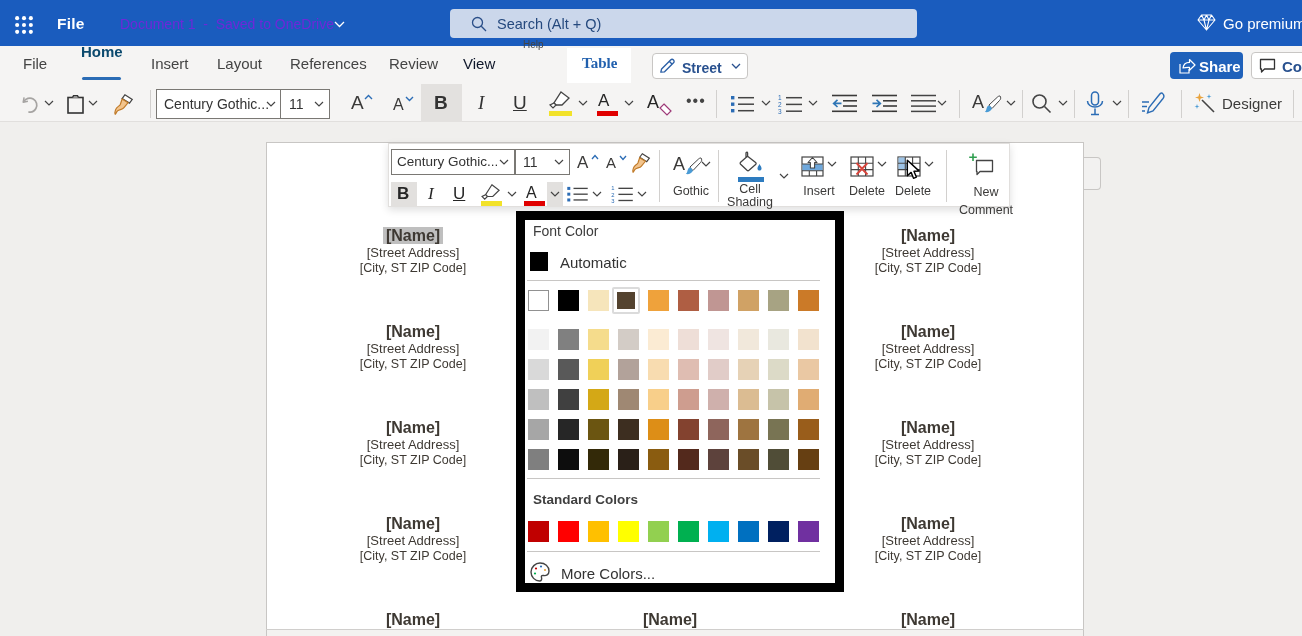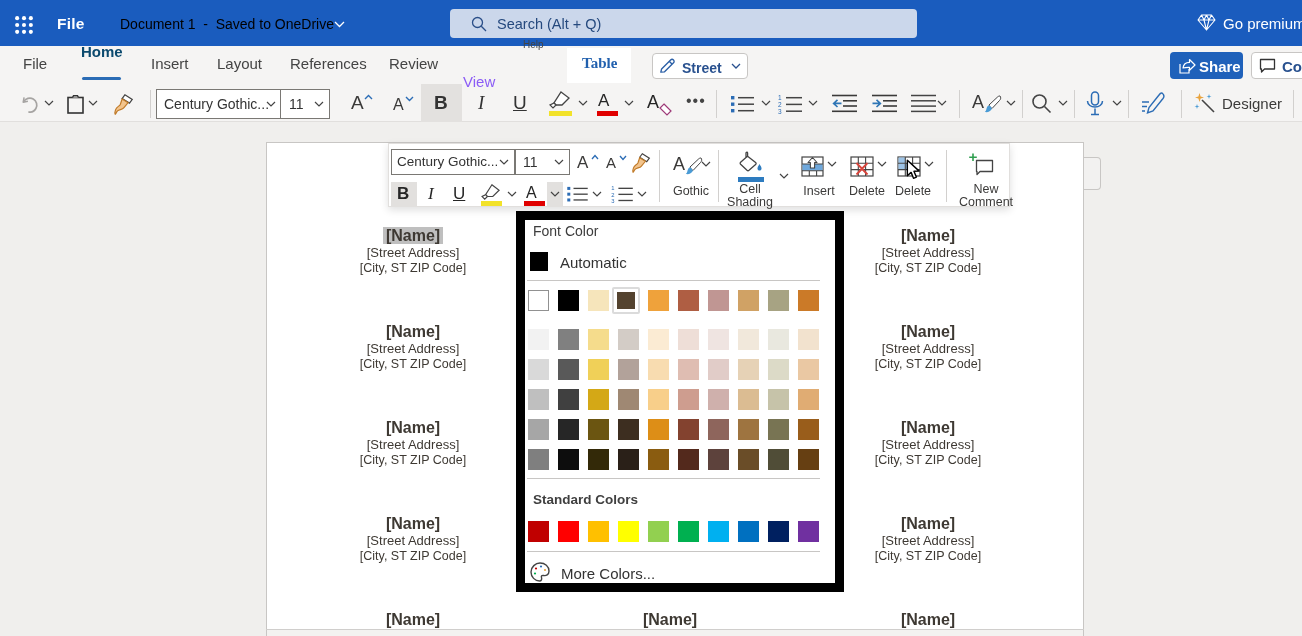--- a/index.html
+++ b/index.html
@@ -21,21 +21,21 @@
         <circle cx="18.5" cy="2.5" r="2.4"></circle>
       <circle cx="2.5" cy="10.5" r="2.4"></circle>
         <circle cx="10.5" cy="10.5" r="2.4"></circle>
         <circle cx="18.5" cy="10.5" r="2.4"></circle>
       <circle cx="2.5" cy="18.5" r="2.4"></circle>
         <circle cx="10.5" cy="18.5" r="2.4"></circle>
         <circle cx="18.5" cy="18.5" r="2.4"></circle>
     </g>
   </svg>
   <div class="abs" style="left:57px;top:15px;color:#fff;font-size:15.5px;font-weight:bold;letter-spacing:0.2px;">File</div>
-  <div class="abs" style="left:120px;top:16px;color:#000000;font-size:14px;">Document 1&nbsp; -&nbsp; Saved to OneDrive</div>
+  <div class="abs" style="left:120px;top:16px;color:#6d28d9;font-size:14px;">Document 1&nbsp; -&nbsp; Saved to OneDrive</div>
   <svg class="abs" style="left:334px;top:21px;" width="11" height="7" viewBox="0 0 11 7">
       <path d="M1 1 L5.5 5.5 L10 1" stroke="#fff" stroke-width="1.3" fill="none"></path>
     </svg>
 
   <div class="abs" style="left:450px;top:9px;width:467px;height:29px;background:#CBD7EB;border-radius:4px;"></div>
   <svg class="abs" style="left:471px;top:16px;" width="16" height="16" viewBox="0 0 16 16">
       <circle cx="6.5" cy="6.5" r="5" stroke="#2A4E88" stroke-width="1.3" fill="none"></circle>
       <path d="M10.3 10.3 L15 15" stroke="#2A4E88" stroke-width="1.3"></path>
     </svg>
   <div class="abs" style="left:497px;top:16px;color:#25497E;font-size:14.5px;">Search (Alt + Q)</div>
@@ -46,21 +46,21 @@
   <div class="abs" style="left:1223px;top:15px;color:#fff;font-size:15px;white-space:nowrap;">Go premium</div>
 
   <div class="abs" style="left:0;top:46px;width:1302px;height:76px;background:#F5F4F3;border-bottom:1px solid #E1DFDD;"></div>
   <div class="abs" style="left:23px;top:55px;font-size:15px;color:#444;">File</div>
   <div class="abs" style="left:81px;top:43px;font-size:15px;color:#0c4a6e;font-weight:bold;">Home</div>
   <div class="abs" style="left:82px;top:77px;width:39px;height:3px;background:#2B6CB5;border-radius:2px;"></div>
   <div class="abs" style="left:151px;top:55px;font-size:15px;color:#444;">Insert</div>
   <div class="abs" style="left:217px;top:55px;font-size:15px;color:#444;">Layout</div>
   <div class="abs" style="left:290px;top:55px;font-size:15px;color:#444;">References</div>
   <div class="abs" style="left:389px;top:55px;font-size:15px;color:#444;">Review</div>
-  <div class="abs" style="left:463px;top:55px;font-size:15px;color:#8b5cf6;margin-top:18px;">View</div>
+  <div class="abs" style="left:463px;top:55px;font-size:15px;color:#0f172a;">View</div>
   <div class="abs" style="left:523px;top:39px;font-size:10px;color:#444;">Help</div>
   <div class="abs" style="left:567px;top:48px;width:64px;height:35px;background:#fff;"></div>
   <div class="abs" style="left:582px;top:55px;font-size:15px;color:#2160AE;font-weight:600;font-family:Liberation Serif, serif;">Table</div>
 
   <div class="abs" style="left:652px;top:53px;width:96px;height:26px;background:#fff;border:1px solid #C8C6C4;border-radius:4px;"></div>
   <svg class="abs" style="left:658px;top:57px;" width="18" height="18" viewBox="0 0 16 16">
       <path d="M2.5 13.5 L3.2 10.6 L11.2 2.6 C11.9 1.9 13.1 1.9 13.8 2.6 C14.5 3.3 14.5 4.5 13.8 5.2 L5.8 13.2 L2.5 13.5 Z M10 3.8 L12.6 6.4" stroke="#2B5FA6" stroke-width="1.2" fill="none" stroke-linejoin="round"></path>
     </svg>
   <div class="abs" style="left:682px;top:60px;font-size:14px;color:#29518F;font-weight:600;">Street</div>
   <svg class="abs" style="left:731px;top:63px;" width="10" height="7" viewBox="0 0 10 7">
@@ -447,21 +447,21 @@
     <svg class="abs" style="left:535px;top:17px;" width="10" height="7" viewBox="0 0 10 7">
         <path d="M1 1 L5 5 L9 1" stroke="#444" stroke-width="1.2" fill="none"></path>
       </svg>
     <div class="abs" style="left:499px;top:40px;width:50px;text-align:center;font-size:12.5px;color:#3b3a39;">Delete</div>
     <div class="abs" style="left:557px;top:6px;width:1px;height:52px;background:#D2D0CE;"></div>
 
     <svg class="abs" style="left:580px;top:9px;" width="25" height="25" viewBox="0 0 25 25">
         <path d="M7.5 7.5 H23.5 V18.5 H11 L8 21.5 V18.5 H7.5 Z" stroke="#444" stroke-width="1.3" fill="#fff" stroke-linejoin="round"></path>
         <path d="M4 0.5 V8 M0.2 4.2 H7.8" stroke="#2E9E4F" stroke-width="1.6"></path>
       </svg>
-    <div class="abs" style="left:557px;top:39px;width:80px;text-align:center;font-size:12.5px;color:#3b3a39;line-height:13px;">New<br>Comment</div>
+    <div class="abs" style="left:557px;top:39px;width:80px;text-align:center;font-size:12.5px;color:#3b3a39;line-height:18px;">New<br>Comment</div>
   </div>
 
   <svg class="abs" style="left:906px;top:159px;z-index:50;" width="15" height="22" viewBox="0 0 17 25">
       <path d="M1.5 1.5 L1.5 19 L5.8 15.2 L8.5 22 L11.8 20.6 L9 14 L15 13.8 Z" fill="#fff" stroke="#000" stroke-width="1.6" stroke-linejoin="round"></path>
     </svg>
 
   <div class="abs" id="panel" style="left:516px;top:211px;width:328px;height:381px;background:#fff;border:9px solid #000;">
     <div class="abs" style="left:8px;top:3px;font-size:14px;color:#3C3C3C;">Font Color</div>
     <div class="abs" style="left:4.5px;top:32px;width:18.5px;height:18.5px;background:#000;"></div>
     <div class="abs" style="left:35px;top:34px;font-size:15px;color:#333;">Automatic</div>

